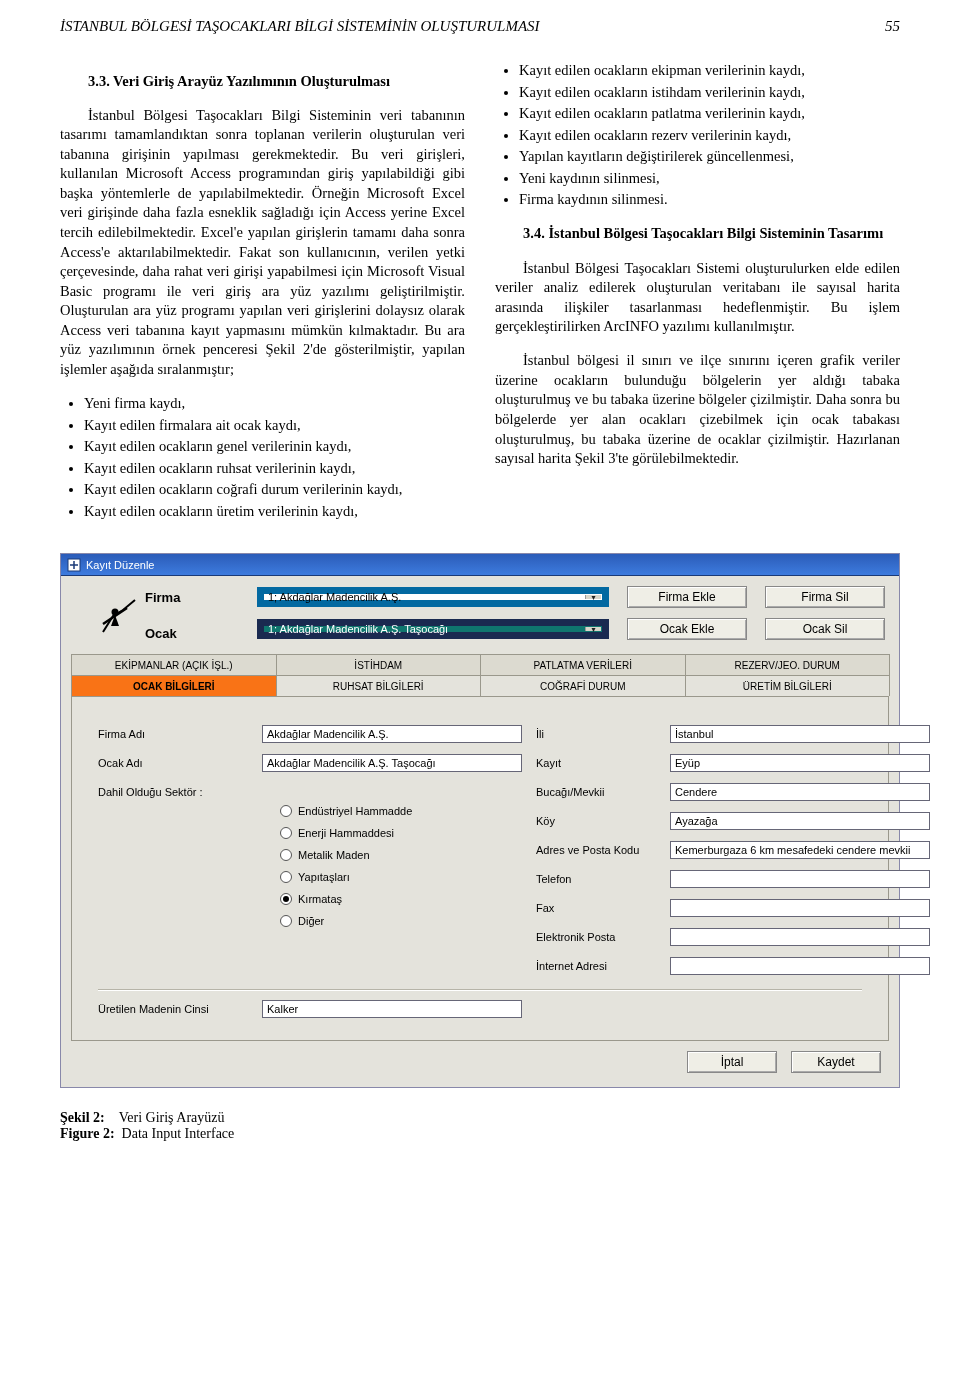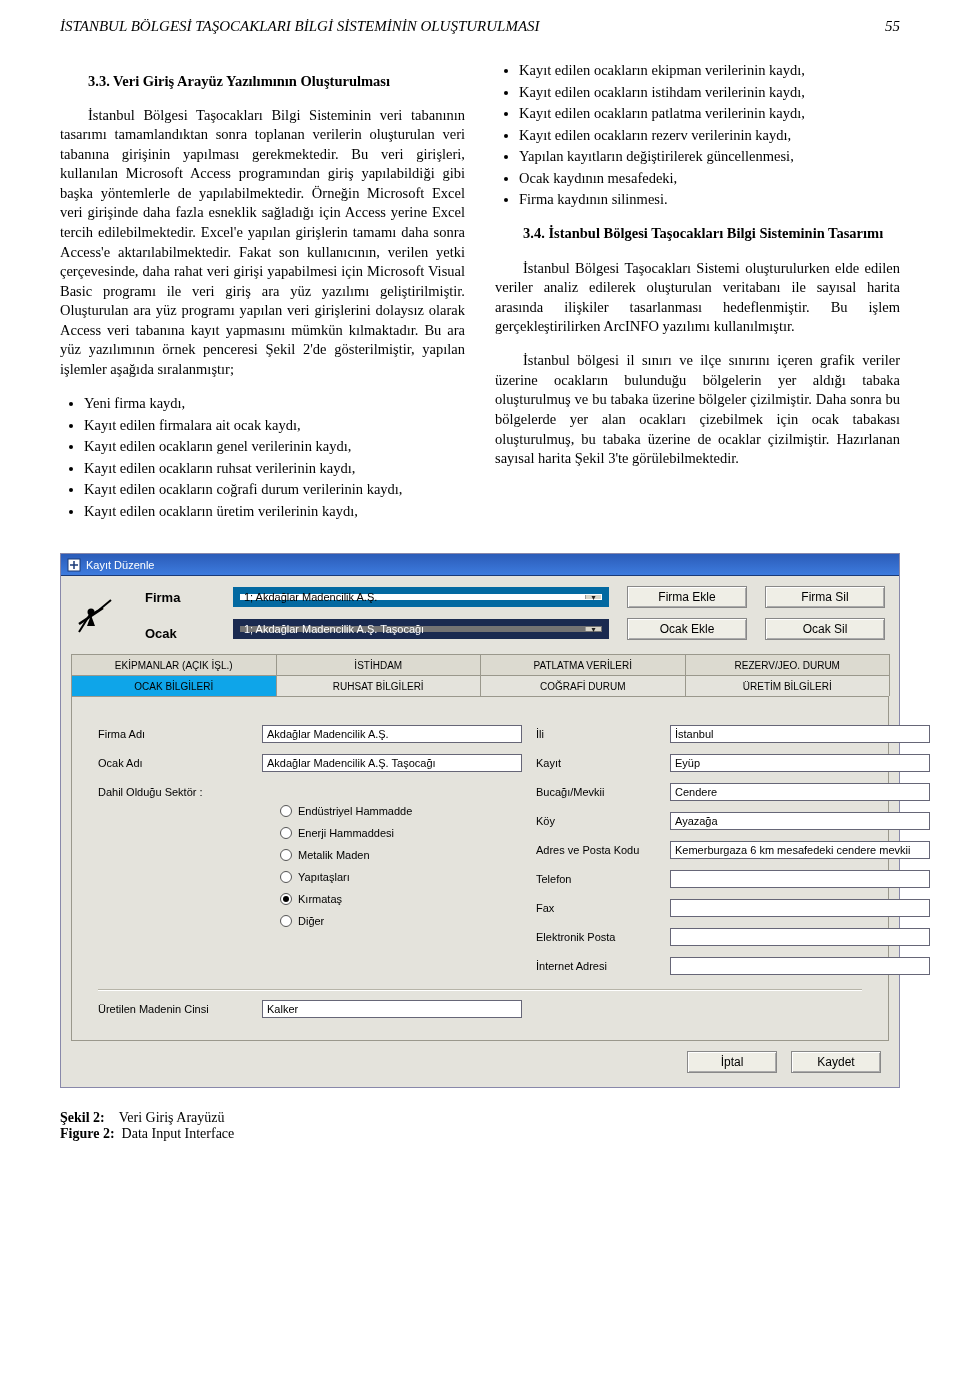--- a/index.html
+++ b/index.html
@@ -47,21 +47,21 @@
     font-size: 11px;
     box-shadow: inset 0 -1px #1a3a78;
   }
   .titlebar .t-icon {
     width: 14px; height: 14px; margin-right: 5px;
     display: inline-flex; align-items: center; justify-content: center;
   }
   .title-text { font-weight: normal; white-space: nowrap; overflow: hidden; text-overflow: ellipsis; }
 
   .header-area {
-    padding: 10px 14px 6px 4px;
+    padding: 10px 14px 6px 28px;
     display: grid;
     grid-template-columns: 90px 1fr 120px 120px;
     row-gap: 10px;
     column-gap: 18px;
     align-items: center;
     position: relative;
     text-align: center;
   }
   .corner-icon {
     grid-row: 1 / span 2;
@@ -84,21 +84,21 @@
     height: 20px;
     border: 7px solid #0369a1;
     background: #fff;
     display: flex;
     align-items: center;
     padding: 0 4px;
     position: relative;
     font-size: 11px;
     color: #000;
   }
-  .combo.dark { background: #737373; color: #fff; border-color: #1a2a50; }
+  .combo.dark { background: #0f766e; color: #fff; border-color: #1a2a50; }
   .combo .arrow {
     position: absolute; right: 1px; top: 1px; bottom: 1px;
     width: 16px;
     background: #d9d6ca;
     border-left: 1px solid #999;
     display: flex; align-items: center; justify-content: center;
     font-size: 8px; color: #222;
   }
   .vb-button {
     height: 22px;
@@ -190,21 +190,21 @@
         <li>Kayıt edilen ocakların üretim verilerinin kaydı,</li>
       </ul>
     </div>
     <div class="col">
       <ul>
         <li>Kayıt edilen ocakların ekipman verilerinin kaydı,</li>
         <li>Kayıt edilen ocakların istihdam verilerinin kaydı,</li>
         <li>Kayıt edilen ocakların patlatma verilerinin kaydı,</li>
         <li>Kayıt edilen ocakların rezerv verilerinin kaydı,</li>
         <li>Yapılan kayıtların değiştirilerek güncellenmesi,</li>
-        <li>Ocak kaydının mesafedeki,</li>
+        <li>Yeni kaydının silinmesi,</li>
         <li>Firma kaydının silinmesi.</li>
       </ul>
       <p class="indent">
         <span class="section-head">3.4. İstanbul Bölgesi Taşocakları Bilgi Sisteminin Tasarımı</span>
       </p>
       <p class="indent">İstanbul Bölgesi Taşocakları Sistemi oluşturulurken elde edilen veriler analiz edilerek oluşturulan veritabanı ile sayısal harita arasında ilişkiler tasarlanması hedeflenmiştir. Bu işlem gerçekleştirilirken ArcINFO yazılımı kullanılmıştır.</p>
       <p class="indent">İstanbul bölgesi il sınırı ve ilçe sınırını içeren grafik veriler üzerine ocakların bulunduğu bölgelerin yer aldığı tabaka oluşturulmuş ve bu tabaka üzerine bölgeler çizilmiştir. Daha sonra bu bölgelerde yer alan ocakları çizebilmek için ocak tabakası oluşturulmuş, bu tabaka üzerine de ocaklar çizilmiştir. Hazırlanan sayısal harita Şekil 3'te görülebilmektedir.</p>
     </div>
   </div>
 
@@ -250,21 +250,21 @@
       </div>
 
       <div class="tab-deck">
         <div class="tab-row">
           <div class="tab back">EKİPMANLAR (AÇIK İŞL.)</div>
           <div class="tab back">İSTİHDAM</div>
           <div class="tab back">PATLATMA VERİLERİ</div>
           <div class="tab back">REZERV/JEO. DURUM</div>
         </div>
         <div class="tab-row">
-          <div class="tab" style="font-weight:normal; background:#0ea5e9; border-bottom:none;">OCAK BİLGİLERİ</div>
+          <div class="tab" style="font-weight:bold; background:#f97316; border-bottom:none;">OCAK BİLGİLERİ</div>
           <div class="tab">RUHSAT BİLGİLERİ</div>
           <div class="tab">COĞRAFİ DURUM</div>
           <div class="tab">ÜRETİM BİLGİLERİ</div>
         </div>
 
         <div class="deck-body">
           <div class="form-grid">
             <span class="flabel">Firma Adı</span>
             <div class="field">
                 <span>Akdağlar Madencilik A.Ş.</span>

